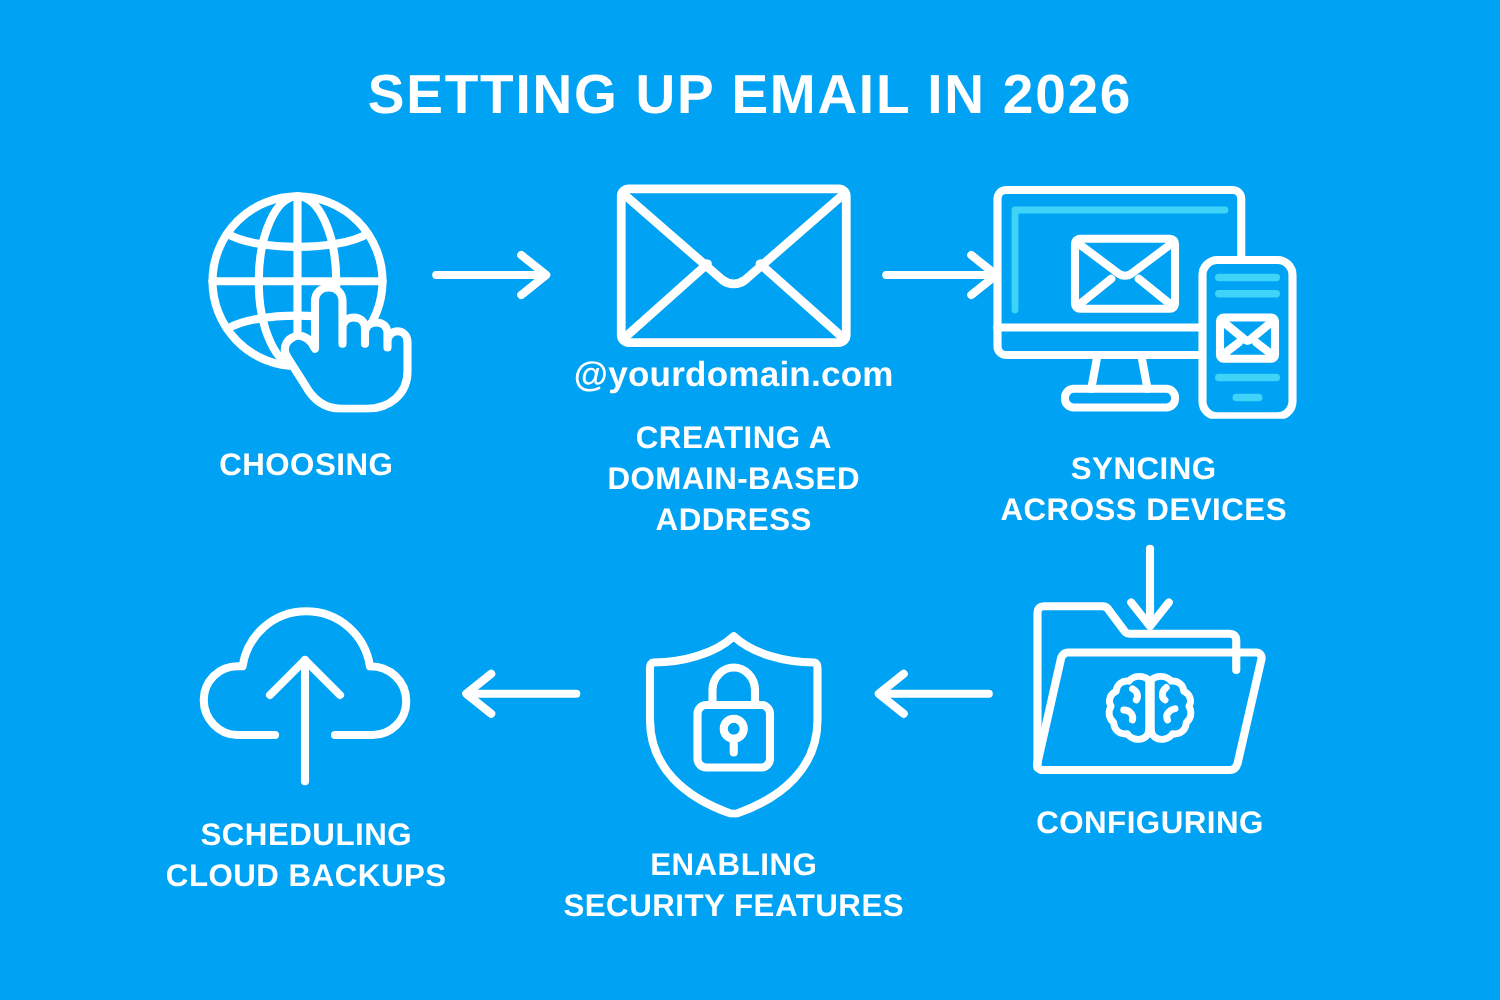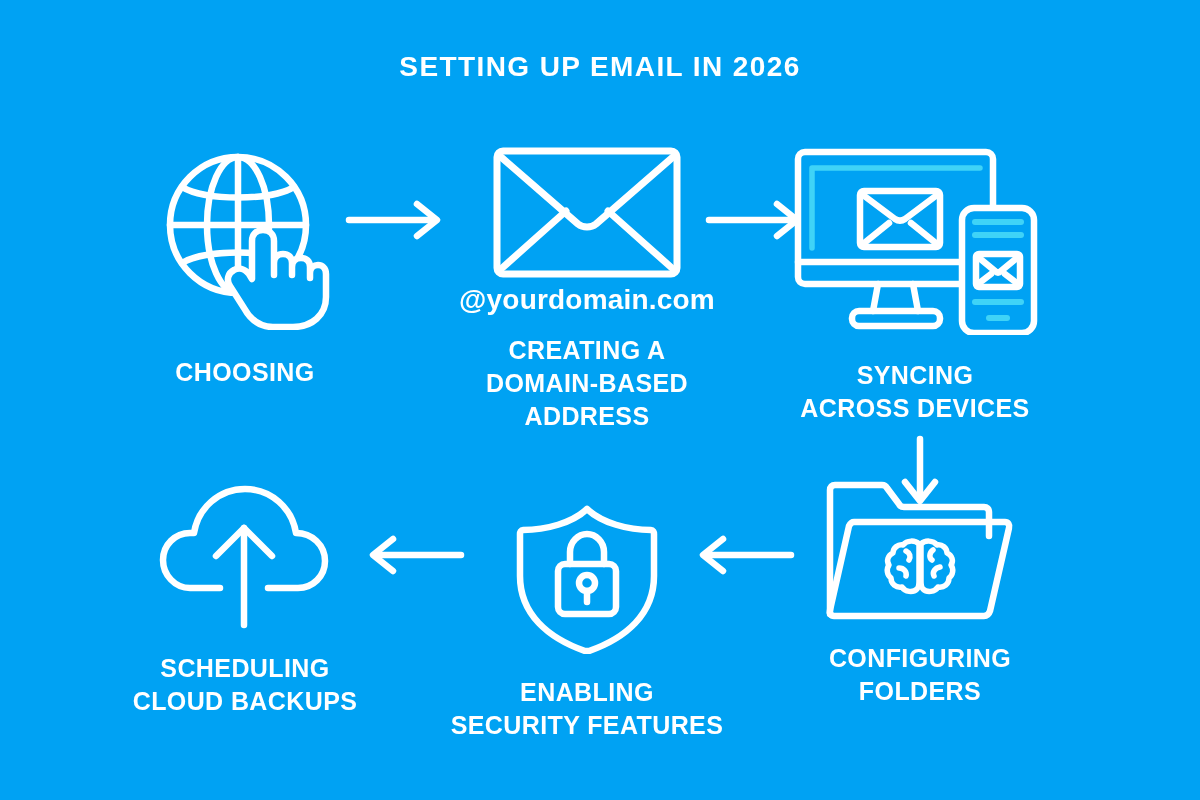--- a/index.html
+++ b/index.html
@@ -21,21 +21,21 @@
   }
 
   
   .title {
     position: absolute;
     top: 52px;
     left: 0;
     width: 1200px;
     text-align: center;
     color: #ffffff;
-    font-size: 28px;
+    font-size: 44px;
     font-weight: bold;
     letter-spacing: 1.4px;
     line-height: 1.1;
     white-space: nowrap;
   }
 
   
   .step {
     position: absolute;
     width: 300px;
@@ -193,21 +193,20 @@
                    C101 107, 101 104, 101 101 Z"></path>
           <path d="M86 71 C90 73, 91 77, 89 80"></path>
           <path d="M79 88 C84 88, 87 92, 86 96"></path>
           <path d="M113 70 C109 73, 109 78, 112 80"></path>
           <path d="M120 87 C115 88, 112 92, 114 96"></path>
         </g>
       </svg>
     </div>
     <div class="caption">
       <div>CONFIGURING</div>
-      <div>FOLDERS</div>
     </div>
   </div>
 
   <div class="step" id="step-5">
     <div class="icon-box">
       <svg width="150" height="150" viewBox="0 0 150 150" fill="none" stroke="#ffffff" stroke-width="6.5" stroke-linecap="round" stroke-linejoin="round">
         <path d="M75 5 C60 19, 34 26, 11 26 C9 26, 8 28, 8 30 L8 72
                  C8 110, 36 134, 73 147 C74 147, 76 147, 77 147
                  C114 134, 142 110, 142 72 L142 30 C142 28, 141 26, 139 26
                  C116 26, 90 19, 75 5 Z"></path>

